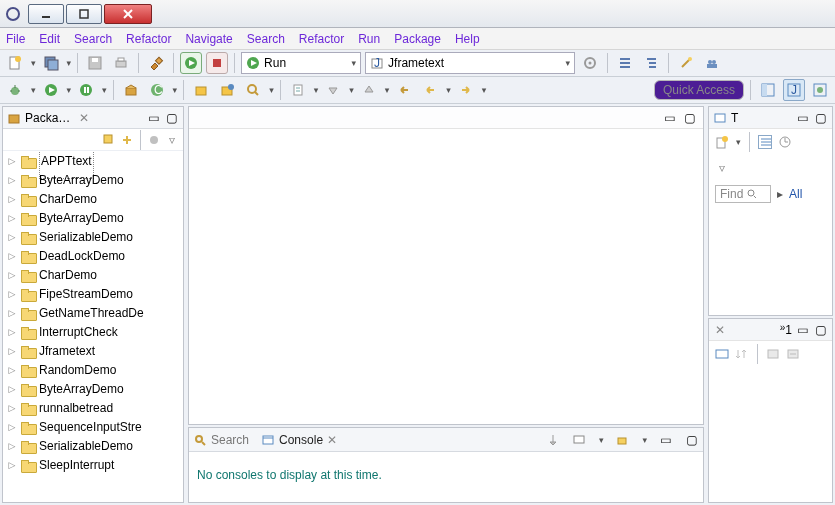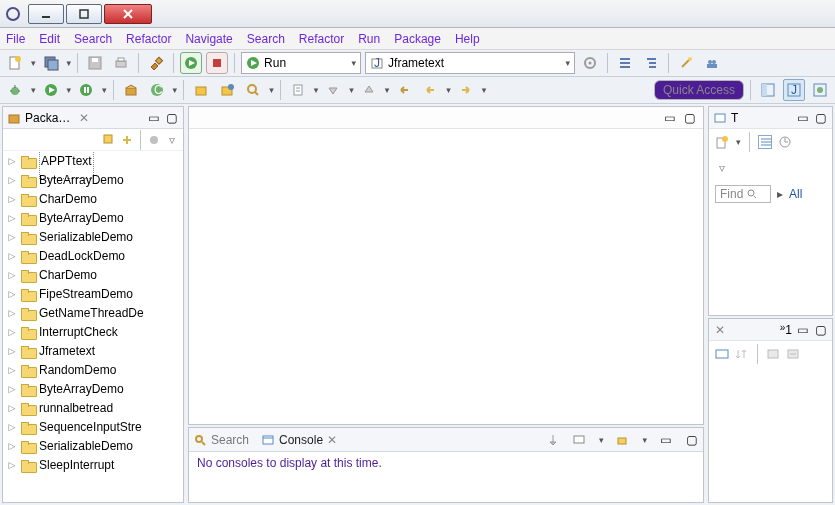--- a/index.html
+++ b/index.html
@@ -42,21 +42,21 @@
 .proj-icon::after { content: ""; position: absolute; width: 6px; height: 3px; top: 1px; background: #f7d774; border: 1px solid #c9a93a; border-bottom: none; border-radius: 1px 1px 0 0; }
 .tree-item.sel .lbl { border: 1px dotted #888; padding: 10px 1px; }
 .centerarea { flex: 1; display: flex; flex-direction: column; margin: 2px; }
 .editor { flex: 1; border: 1px solid #c0c4cc; background: #fff; margin-bottom: 2px; }
 .editor-head { height: 22px; display: flex; align-items: center; justify-content: flex-end; padding: 0 6px; border-bottom: 1px solid #e4e4e4; gap: 6px; background:#fdfdfe; }
 .bottomtabs { height: 76px; border: 1px solid #c0c4cc; background: #fff; display: flex; flex-direction: column; }
 .tabrow { display: flex; align-items: center; height: 24px; border-bottom: 1px solid #d6dae0; padding: 0 4px; gap: 12px; background: #f4f6f9;}
 .tab { display: inline-flex; align-items: center; gap: 4px; color: #777; }
 .tab.active { color: #222; }
 .tabrow .spacer { flex: 1; }
-.console-body { padding: 4px 8px; color: #4c1d95; }
+.console-body { padding: 4px 8px; color: #0f766e; margin-top: 12px; }
 .rightpane { width: 125px; display: flex; flex-direction: column; margin: 2px; gap: 2px; }
 .rbox { border: 1px solid #c0c4cc; background: #fff; }
 .rbox-head { height: 22px; display:flex; align-items:center; gap:4px; padding:0 4px; border-bottom:1px solid #e4e4e4; background:#f4f6f9; }
 .rbox-row { height: 26px; display:flex; align-items:center; gap:6px; padding:0 6px; }
 .findbox { border: 1px solid #b8b8b8; padding: 1px 4px; display:inline-flex; align-items:center; gap:4px; width: 56px; }
 .mini { width: 14px; height: 14px; display:inline-flex; align-items:center; justify-content:center; }
 .link { color: #2255aa; }
 
 
 ::-webkit-scrollbar { width: 16px; background:#f0f0f0; }

